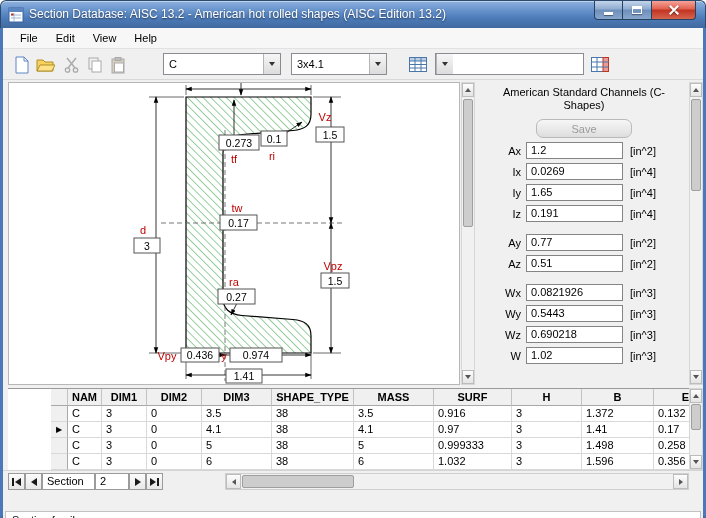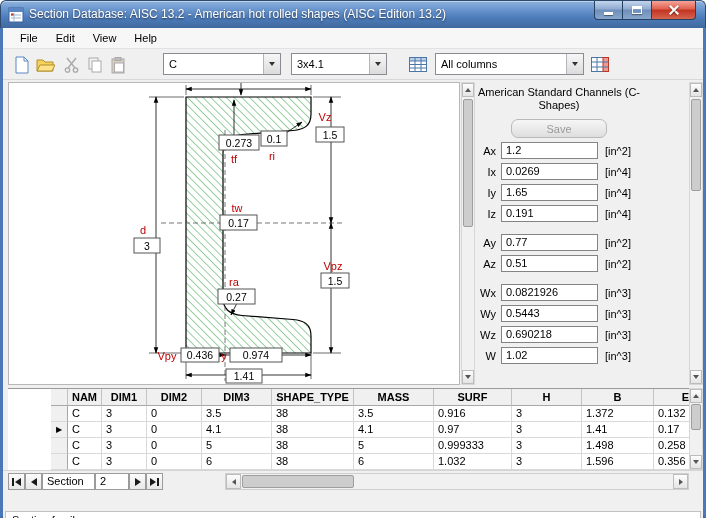--- a/index.html
+++ b/index.html
@@ -62,21 +62,21 @@
   .red-label { fill:#c00000; font-size:11px; font-family:"Liberation Sans",sans-serif; }
   .dim-text  { fill:#000; font-size:10.5px; font-family:"Liberation Sans",sans-serif; }
 
   .vscroll { position:absolute; background:#f1f1f1; border:1px solid #d7d7d7; }
   .sb-btn { position:absolute; left:0; width:100%; height:14px; background:linear-gradient(#fdfdfd,#e4e4e4);
     border:1px solid #bcbcbc; display:flex; align-items:center; justify-content:center; }
   .sb-btn.bottom { bottom:0; }
   .sb-thumb { position:absolute; left:1px; width:calc(100% - 2px); background:#cdcdcd; border:1px solid #9e9e9e; border-radius:2px; }
 
   
-  .props { position:absolute; left:451px; top:2px; width:210px; height:303px; overflow:hidden; }
+  .props { position:absolute; left:476px; top:2px; width:210px; height:303px; overflow:hidden; }
   .props-title { width:180px; margin:4px auto 0 auto; text-align:center; line-height:13px; }
   .unit-row { display:flex; justify-content:center; gap:10px; margin-top:7px; }
   .save-btn { display:block; width:96px; height:19px; margin:7px auto 2px auto;
     background:linear-gradient(#f6f6f6,#dedede); border:1px solid #b9b9b9; border-radius:7px;
     color:#9b9b9b; font-size:11px; font-family:"Liberation Sans",sans-serif; }
   .prop-row { display:flex; align-items:center; height:17px; margin-top:4px; }
   .prop-gap { height:8px; }
   .prop-label { width:42px; text-align:right; margin-right:5px; }
   .prop-input { width:97px; height:17px; background:#fff; border:1px solid #848484; line-height:15px; padding-left:4px; }
   .prop-unit { margin-left:7px; white-space:nowrap; }
@@ -192,21 +192,20 @@
 
       <div class="tb-btn" style="left:403px">
         <svg width="18" height="15" viewBox="0 0 18 15">
           <rect x="0.5" y="0.5" width="17" height="14" fill="#fff" stroke="#4a76a8"></rect>
           <rect x="0.5" y="0.5" width="17" height="3.5" fill="#b9cfe8" stroke="#4a76a8"></rect>
           <path d="M6 0.5 v14 M12 0.5 v14 M0.5 7.5 h17 M0.5 11 h17" stroke="#4a76a8" fill="none"></path>
         </svg>
       </div>
 
       <div class="combo" style="left:432px; width:149px">
-        <span class="combo-value">All columns</span>
         <span class="combo-btn">
             <span class="arr-down"></span>
           </span>
       </div>
 
       <div class="tb-btn" style="left:585px">
         <svg width="18" height="15" viewBox="0 0 18 15">
           <rect x="0.5" y="0.5" width="17" height="14" fill="#fff" stroke="#4a76a8"></rect>
           <rect x="12" y="0.5" width="5.5" height="14" fill="#e89a94" stroke="#c23321"></rect>
           <path d="M6 0.5 v14 M0.5 5 h17 M0.5 10 h17" stroke="#4a76a8" fill="none"></path>

